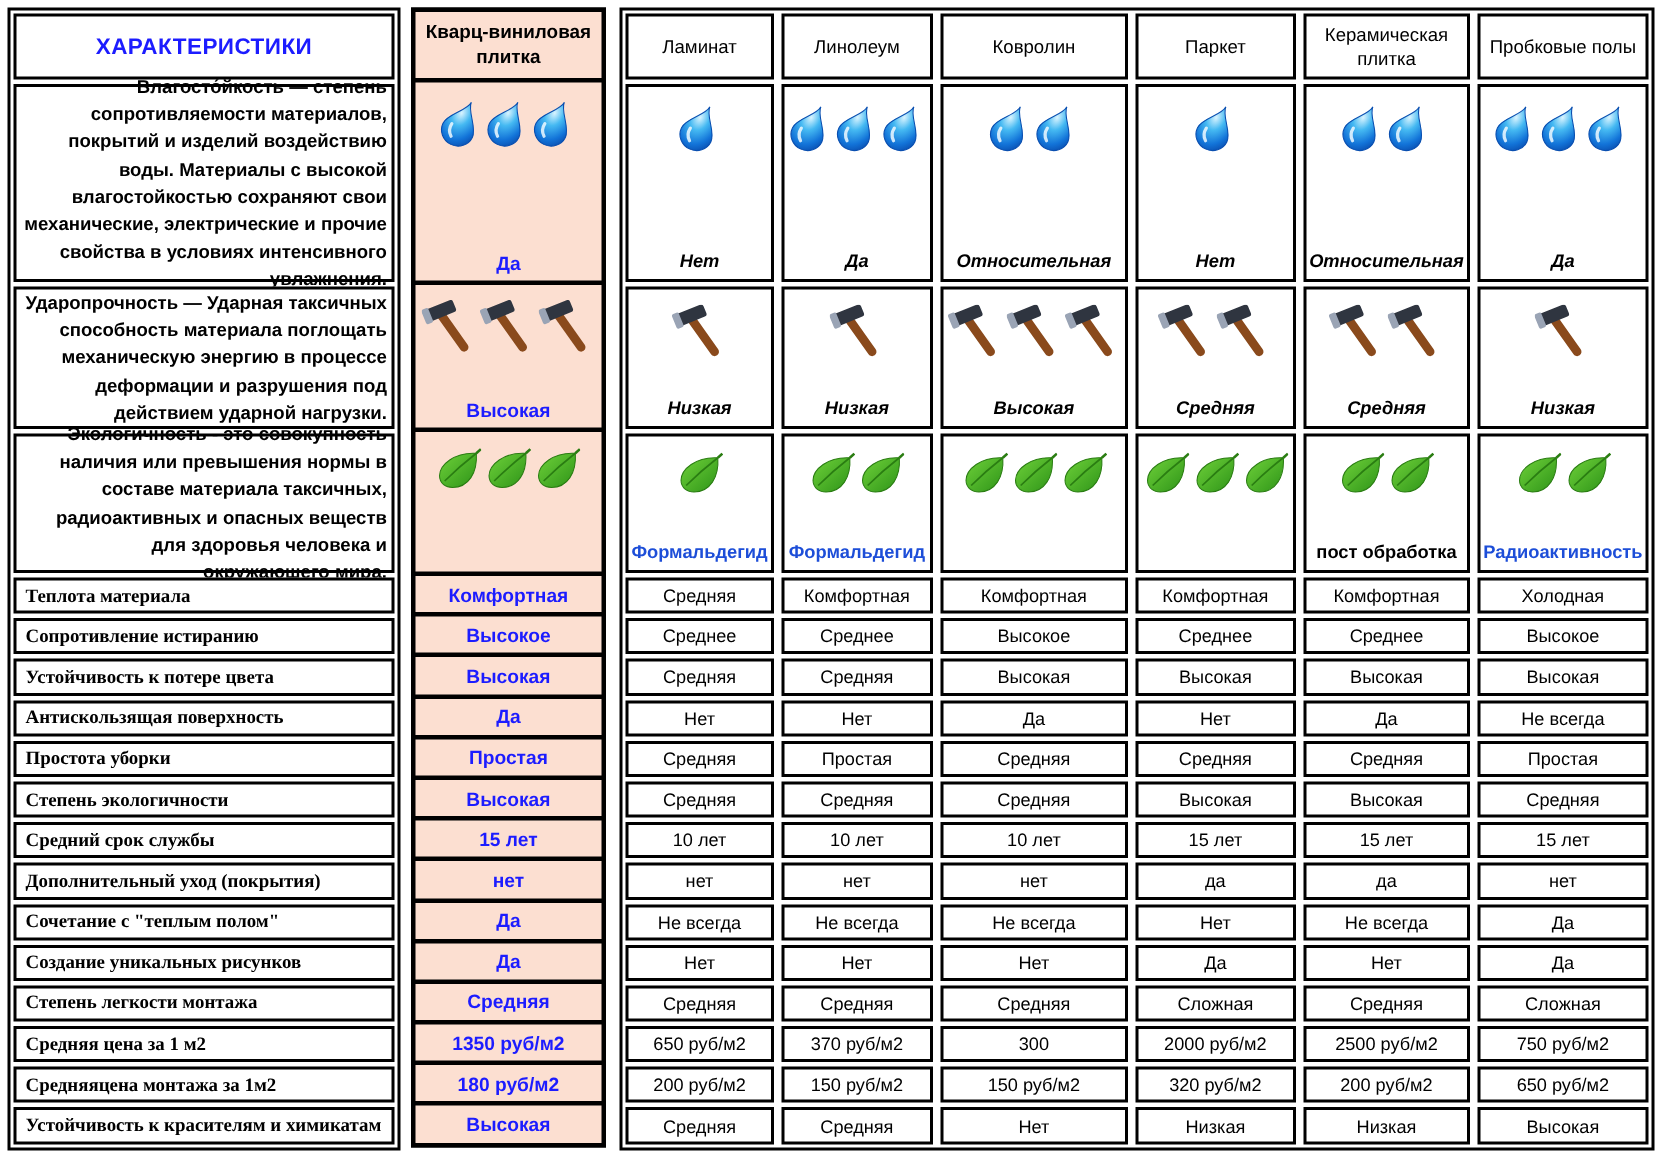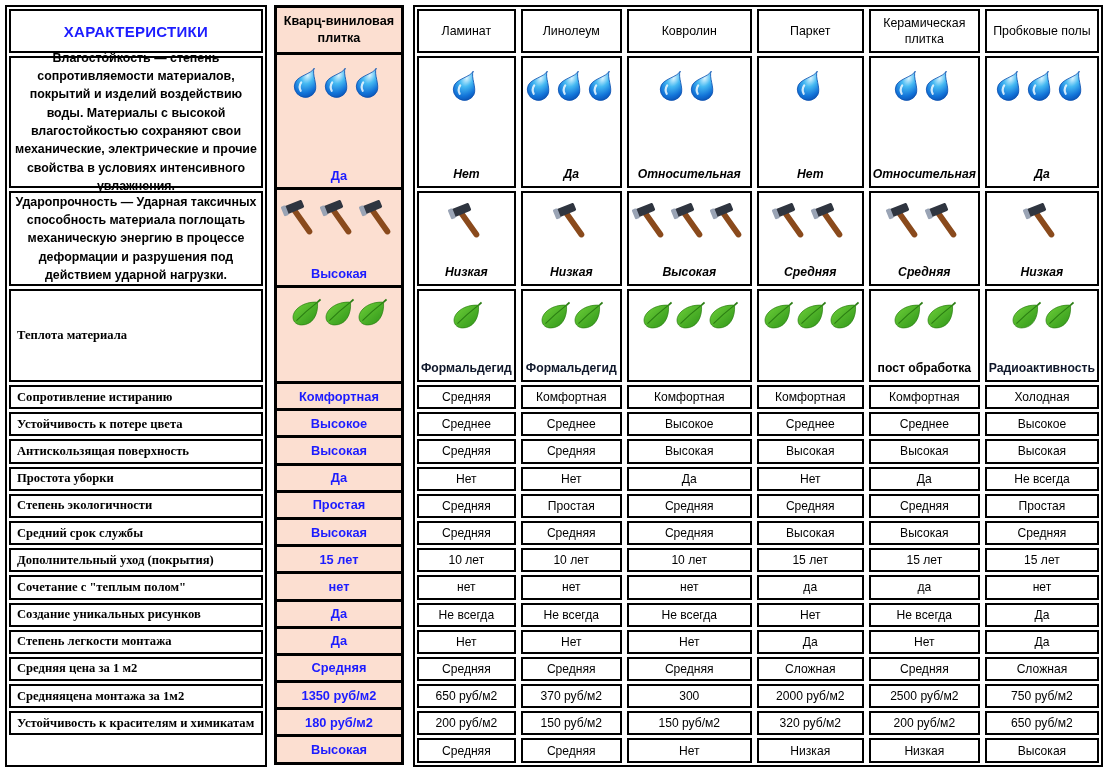--- a/index.html
+++ b/index.html
@@ -6,21 +6,21 @@
   body{width:1107px;height:771px;font-family:"Liberation Sans","DejaVu Sans",sans-serif;overflow:hidden;}
   .page{display:flex;align-items:flex-start;padding:5px 4px 0 5px;gap:0;}
 
   
   .block{display:grid;grid-template-rows:44px 132px 95px 93px repeat(14,24.2px);}
 
   
   .left-block{width:262px;border:2px solid #000;background:#fff;padding:2px;gap:3px;grid-template-columns:1fr;box-sizing:border-box;}
   .cell{border:2px solid #000;box-sizing:border-box;display:flex;align-items:center;justify-content:center;background:#fff;}
   .head{color:#1c1cff;font-weight:bold;font-size:15px;letter-spacing:.3px;}
-  .desc{font-weight:bold;font-size:12.4px;text-align:center;line-height:1.48;padding:2px 3px;}
+  .desc{font-weight:bold;font-size:12.4px;text-align:right;line-height:1.48;padding:2px 3px;}
   .lbl{font-weight:bold;font-size:12.6px;justify-content:flex-start;padding-left:6px;font-family:Liberation Serif, serif;}
 
   
   .quartz-block{width:130px;margin-left:7px;border:3px solid #000;background:#000;gap:3px;grid-template-columns:1fr;box-sizing:border-box;}
   .qcell{background:#fcdfd1;display:flex;align-items:center;justify-content:center;box-sizing:border-box;}
   .qhead{font-weight:bold;font-size:12.6px;text-align:center;line-height:1.35;}
   .qval{color:#1c1cff;font-weight:bold;font-size:12.8px;}
 
   
   .grid-block{flex:1;margin-left:9px;border:2px solid #000;background:#fff;padding:2px;gap:3px 5px;grid-template-columns:repeat(6,1fr);box-sizing:border-box;}
@@ -30,21 +30,21 @@
 
   
   .iconcell{flex-direction:column;justify-content:space-between;padding:10px 2px 4px 2px;}
   .icons{display:flex;align-items:flex-start;justify-content:center;}
   .ic{display:block;margin:0 1px;}
   .ic-water-drop{width:29px;height:34px;}
   .ic-hammer{width:37px;height:36px;}
   .ic-leaf{width:31px;height:29px;}
   .ilabel{font-weight:bold;font-size:12.2px;text-align:center;min-height:15px;line-height:15px;white-space:nowrap;}
   .it{font-style:italic;}
-  .red{color:#0f172a;}
+  .red{color:#1d4ed8;}
   .qlabel{color:#1c1cff;font-style:normal;font-size:12.8px;}
 </style>
 </head>
 <body>
 
 <svg width="0" height="0" style="position:absolute" aria-hidden="true">
   <defs>
     <radialGradient id="gDrop" cx="38%" cy="30%" r="80%">
       <stop offset="0%" stop-color="#d9f4ff"></stop>
       <stop offset="35%" stop-color="#45b9f2"></stop>
@@ -74,20 +74,21 @@
       <line x1="32" y1="4" x2="35.5" y2="0.8" stroke="#2a7d12" stroke-width="2"></line>
     </symbol>
   </defs>
 </svg>
 
 <div class="page">
   <div class="block left-block">
       <div class="cell head">ХАРАКТЕРИСТИКИ</div>
       <div class="cell desc">Влагосто́йкость — степень сопротивляемости материалов, покрытий и изделий воздействию воды. Материалы с высокой влагостойкостью сохраняют свои механические, электрические и прочие свойства в условиях интенсивного увлажнения.</div>
       <div class="cell desc">Ударопрочность — Ударная таксичных способность материала поглощать механическую энергию в процессе деформации и разрушения под действием ударной нагрузки.</div>
+      <div class="cell desc">Экологичность - это совокупность наличия или превышения нормы в составе материала таксичных, радиоактивных и опасных веществ для здоровья человека и окружаюшего мира.</div>
       <div class="cell lbl">Теплота материала</div>
       <div class="cell lbl">Сопротивление истиранию</div>
       <div class="cell lbl">Устойчивость к потере цвета</div>
       <div class="cell lbl">Антискользящая поверхность</div>
       <div class="cell lbl">Простота уборки</div>
       <div class="cell lbl">Степень экологичности</div>
       <div class="cell lbl">Средний срок службы</div>
       <div class="cell lbl">Дополнительный уход (покрытия)</div>
       <div class="cell lbl">Сочетание с "теплым полом"</div>
       <div class="cell lbl">Создание уникальных рисунков</div>

